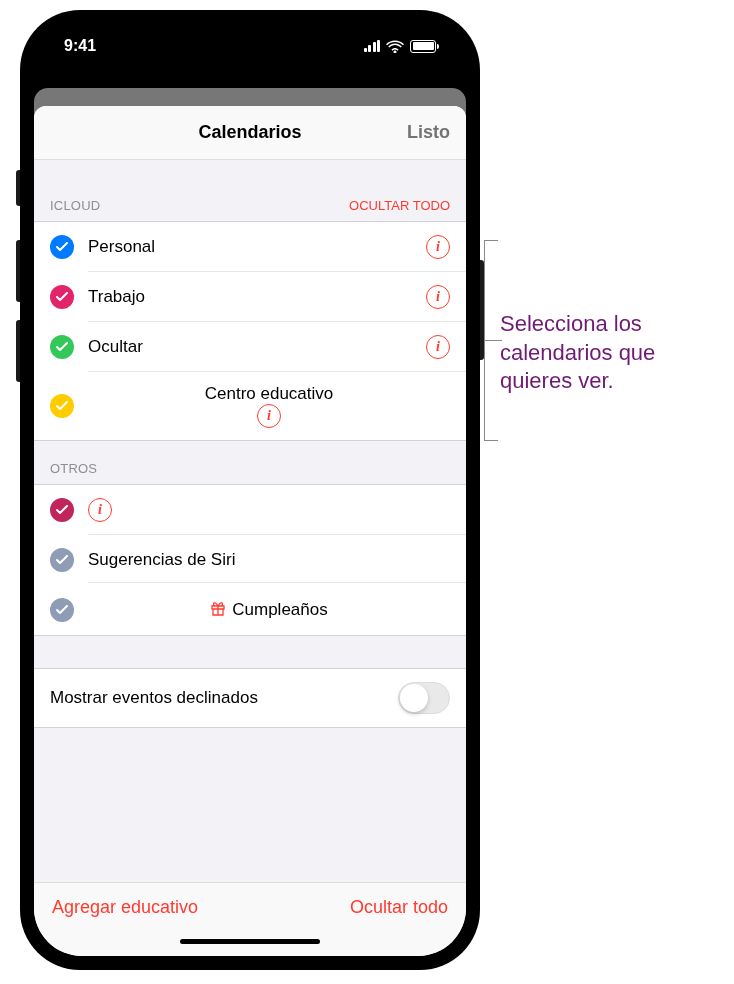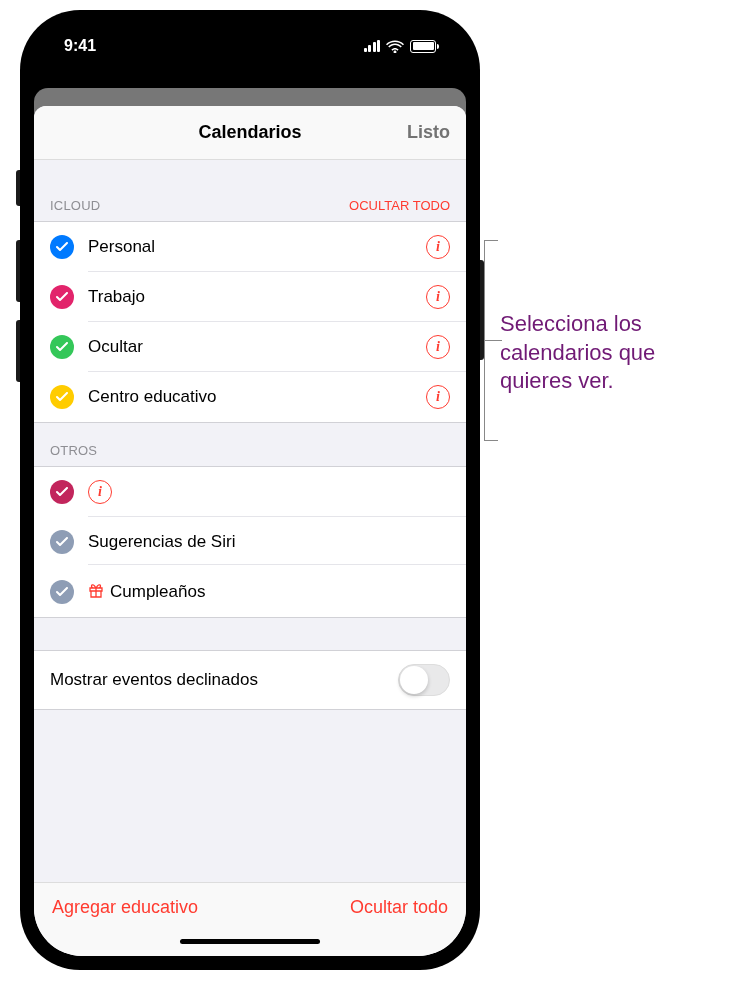--- a/index.html
+++ b/index.html
@@ -188,21 +188,21 @@
       padding-left: 16px;
     }
     .list-row-inner {
       flex: 1;
       display: flex;
       align-items: center;
       padding: 12px 16px 12px 0;
       border-bottom: 0.5px solid #e5e5ea;
       margin-left: 14px;
     }
-    .list-row:last-child .list-row-inner { border-bottom: none; }
+    .list-row:last-child .list-row-inner { border-bottom: none; flex-direction: column; }
     .check-circle {
       width: 24px;
       height: 24px;
       border-radius: 50%;
       display: flex;
       align-items: center;
       justify-content: center;
       flex-shrink: 0;
     }
     .check-circle svg { display: block; }

